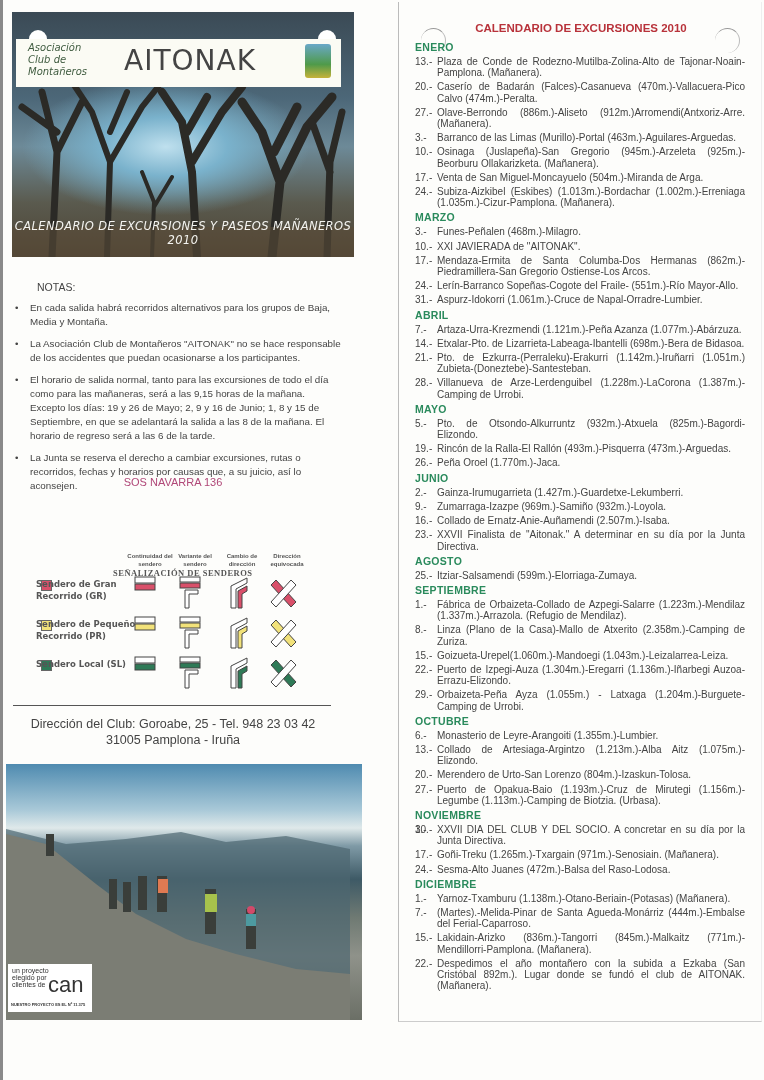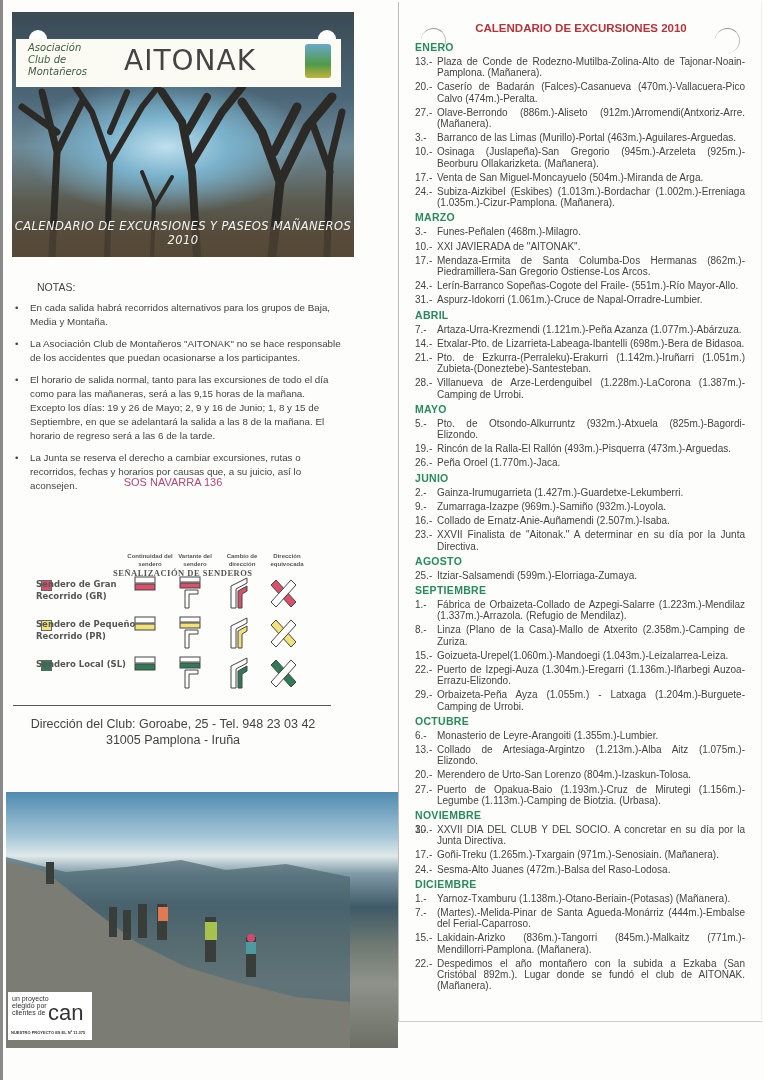--- a/index.html
+++ b/index.html
@@ -30,21 +30,21 @@
   .signs-title { position:absolute; left:80px; top:0; font-size:8.5px; font-weight:bold; color:#555; letter-spacing:0.5px; font-family:Liberation Serif, serif;margin-top:40px; }
   .col-h { position:absolute; top:24px; width:52px; text-align:center; font-size:6px; line-height:8px; color:#555; font-weight:bold; }
   .sign-row { position:absolute; left:0; width:300px; height:40px; }
   .sw { position:absolute; left:8px; top:4px; width:9px; height:9px; border:1px solid #666; }
   .sign-label { position:absolute; left:3px; top:2px; font-size:8.5px; line-height:12px; font-weight:bold; color:#555; font-family:"DejaVu Sans", sans-serif; }
   .mark { position:absolute; top:0; }
 
   .divider { position:absolute; left:10px; top:705px; width:318px; height:1px; background:#555; }
   .club-addr { position:absolute; left:0; width:340px; top:716px; text-align:center; font-size:12.5px; color:#444; line-height:16px; }
 
-  .photo { position:absolute; left:3px; top:792px; width:392px; height:256px; overflow:hidden;
+  .photo { position:absolute; left:3px; top:764px; width:356px; height:256px; overflow:hidden;
     background:linear-gradient(180deg,#4f8bb0 0%, #a9c9d8 18%, #dfe9ea 25%, #7f9aa6 32%, #3e5a66 45%, #6f7a73 60%, #8f928a 75%, #6b6f66 100%); }
   .can-box { position:absolute; left:2px; top:200px; width:84px; height:48px; background:#fff; }
   .can-t1 { position:absolute; left:4px; top:3px; font-size:7px; color:#333; line-height:7px; }
   .can-big { position:absolute; left:40px; top:8px; font-size:22px; color:#333; font-weight:normal; }
   .can-small { position:absolute; left:3px; top:38px; font-size:4px; color:#333; font-weight:bold; }
 
   .cal-title { position:absolute; left:0; width:364px; top:20px; text-align:center; color:#b8323a; font-weight:bold; font-size:11.5px; }
   .cal { position:absolute; left:16px; top:36px; width:330px; }
   .month { color:#2a8a5c; font-weight:bold; font-size:10.5px; margin:3px 0 3px 0; letter-spacing:0.3px; }
   .ev { position:relative; padding-left:22px; font-size:10px; line-height:11.2px; color:#444; margin-bottom:3px; text-align:justify; }

